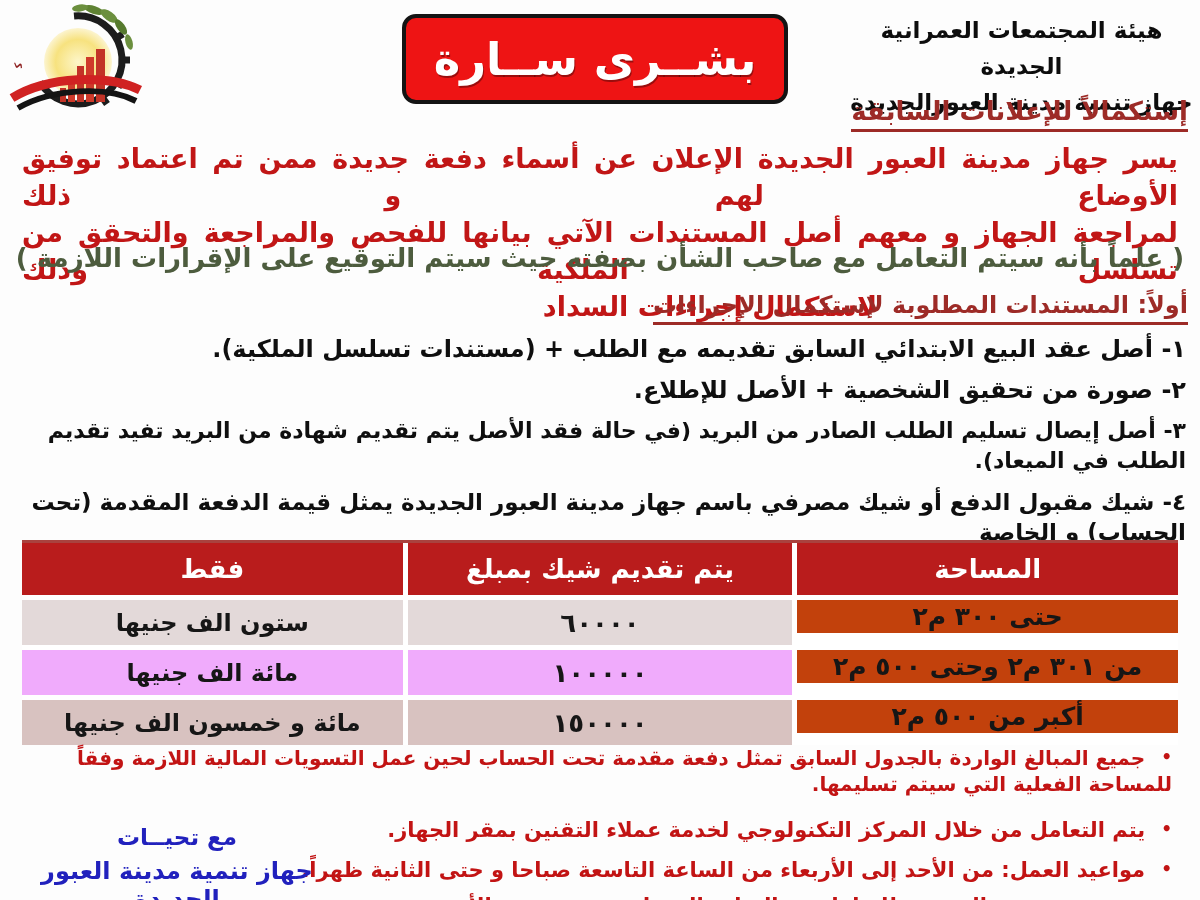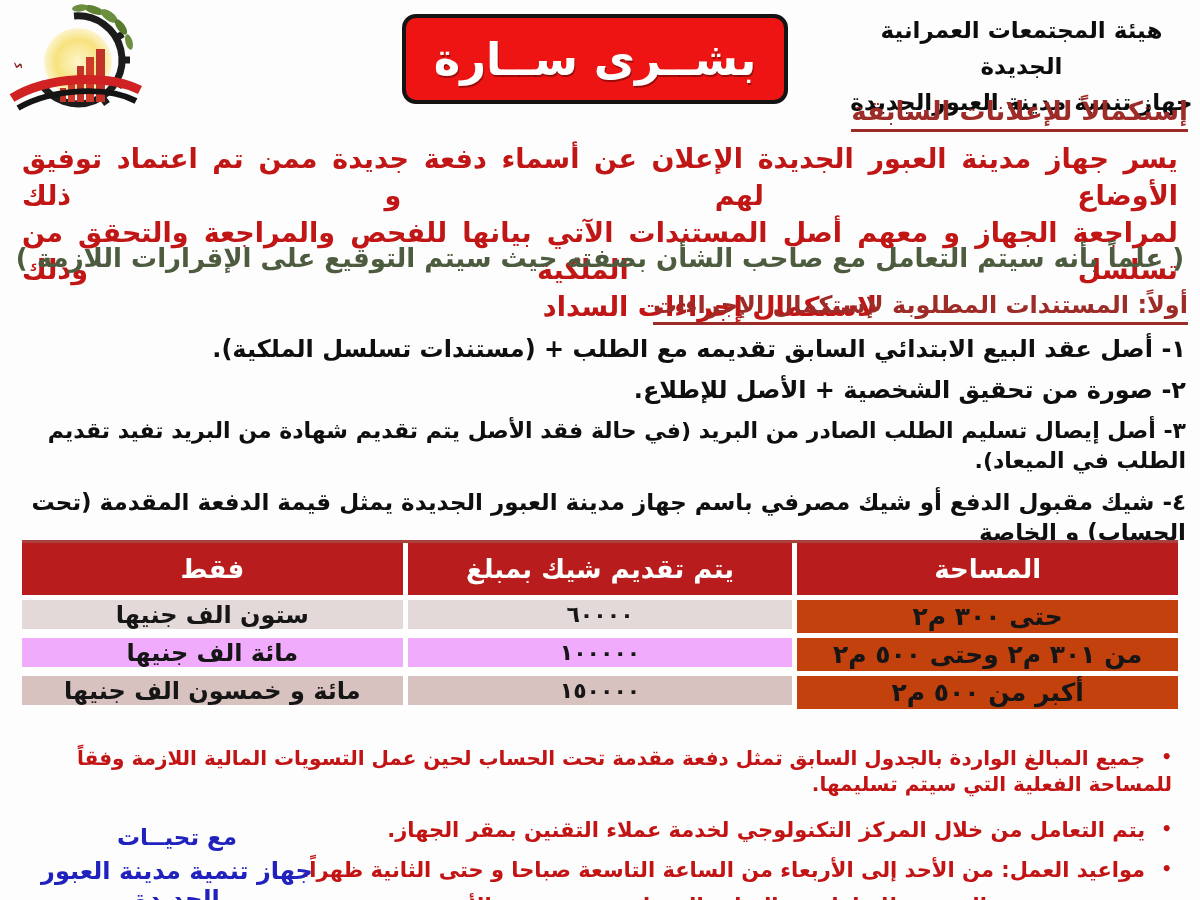--- a/index.html
+++ b/index.html
@@ -51,25 +51,25 @@
   .item4-l2 { text-align: center; font-size: 23px; margin-top: 8px; color: #0f0f0f; }
   
   .price-table {
     position: absolute; top: 540px; left: 22px; width: 1156px;
     display: grid; grid-template-columns: 1fr 1.01fr 1fr;
     gap: 5px; background: #ffffff; border-top: 3px solid #a9423e;
   }
   .tcell { display: flex; align-items: center; justify-content: center; }
   .th { background: #b91c1c; color: #ffffff; font-size: 26px; height: 52px; }
   .area { background: #c2410c; color: #161616; font-size: 25px; height: 33px; }
-  .data { color: #161616; font-size: 24px; height: 29px; }
+  .data { color: #161616; font-size: 24px; height: 45px; }
   .row1 { background: #e3d9d9; }
   .row2 { background: #f0abfc; }
   .row3 { background: #d8c2c0; }
-  .amount { font-size: 22px; letter-spacing: 6px; }
+  .amount { font-size: 26px; letter-spacing: 6px; }
   
   .notes { position: absolute; top: 744px; right: 28px; left: 8px; color: #c21414; text-align: right; }
   .note { font-size: 21px; line-height: 26px; }
   .note::before { content: "•"; font-size: 17px; margin-left: 16px; vertical-align: 2px; }
   .note.n1 { font-size: 20px; margin-bottom: 19px; }
   .note.n2 { margin-bottom: 13px; }
   .note.n3 { margin-bottom: 9px; }
   
   .signature { position: absolute; left: 12px; top: 824px; width: 330px; text-align: center; color: #2121bd; }
   .sig1 { font-size: 23px; margin-bottom: 7px; }

